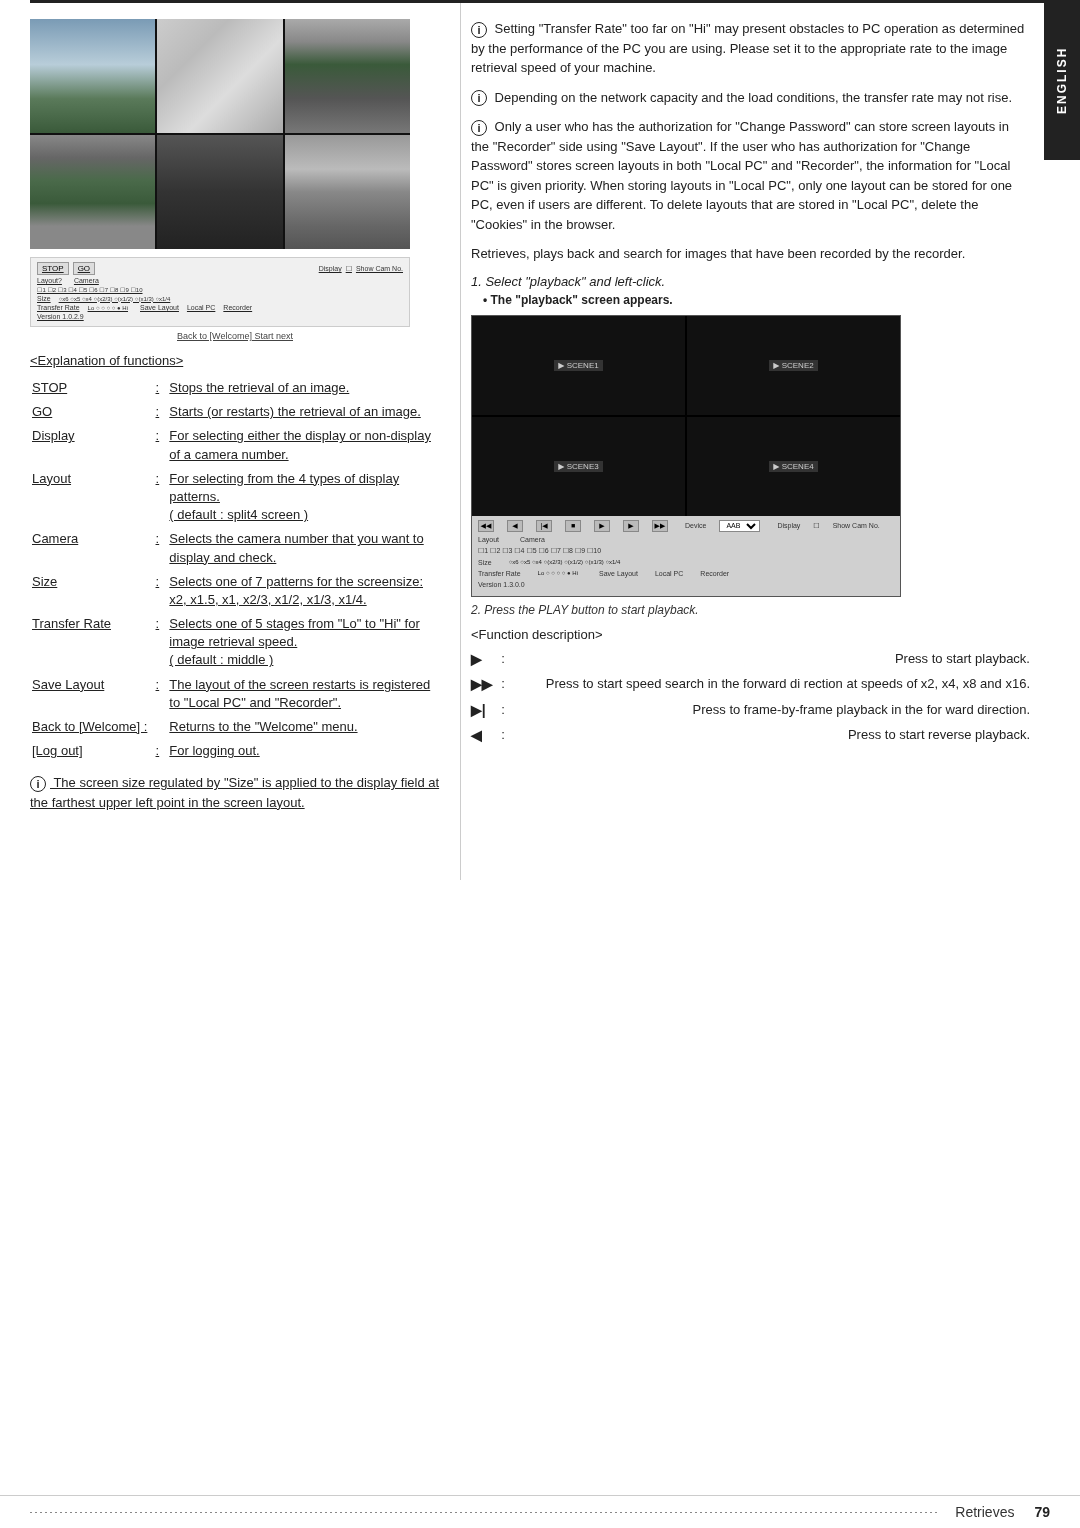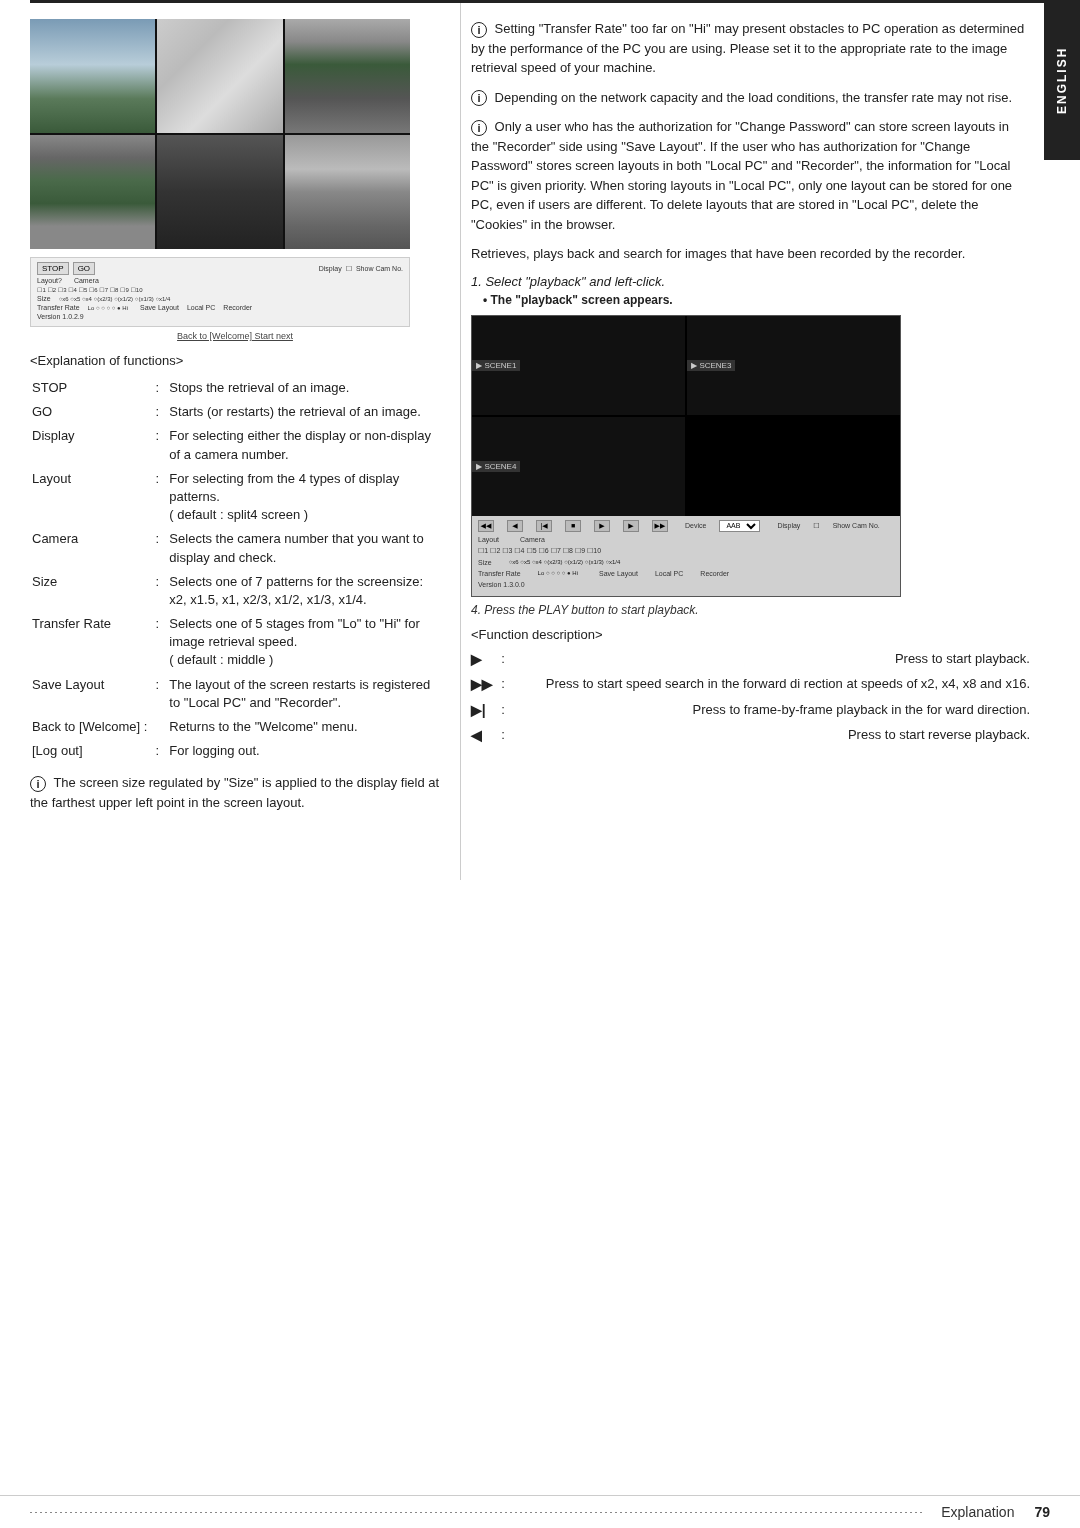--- a/index.html
+++ b/index.html
@@ -208,21 +208,21 @@
       grid-template-rows: 1fr 1fr;
       gap: 2px;
       background: #000;
       height: 200px;
     }
 
     .pb-cell {
       background: #111;
       display: flex;
       align-items: center;
-      justify-content: flex-start;
+      justify-content: center;
     }
 
     .pb-label {
       background: rgba(60,60,60,0.8);
       color: #ccc;
       font-size: 8px;
       padding: 1px 4px;
     }
 
     .pb-controls {
@@ -305,20 +305,21 @@
     }
 
     .content-wrapper {
       display: flex;
       gap: 0;
     }
 
     .left-section {
       width: 460px;
       padding: 16px 20px 60px 30px;
+      text-decoration: underline;
     }
 
     .right-section {
       flex: 1;
       padding: 16px 50px 60px 10px;
       border-left: none;
     }
 
     .section-divider {
       width: 1px;
@@ -467,20 +468,23 @@
 
     <div class="right-note">Retrieves, plays back and search for images that have been recorded by the recorder.</div>
 
     <div class="step-text">1. Select "playback" and left-click.</div>
     <div class="step-sub">• The "playback" screen appears.</div>
 
     <div class="playback-screen">
       <div class="pb-video-area">
         <div class="pb-cell">
           <span class="pb-label">▶ SCENE1</span>
+        </div>
+        <div class="pb-cell">
+          <span class="pb-label">▶ SCENE2</span>
         </div>
         <div class="pb-cell">
           <span class="pb-label">▶ SCENE3</span>
         </div>
         <div class="pb-cell">
           <span class="pb-label">▶ SCENE4</span>
         </div>
       </div>
       <div class="pb-controls">
         <div class="pb-ctrl-row">
@@ -516,21 +520,21 @@
           <span style="margin-left:8px;" class="pb-ctrl-label">Save Layout</span>
           <span style="margin-left:4px;" class="pb-ctrl-label">Local PC</span>
           <span style="margin-left:4px;" class="pb-ctrl-label">Recorder</span>
         </div>
         <div class="pb-ctrl-row">
           <span class="pb-ctrl-label">Version 1.3.0.0</span>
         </div>
       </div>
     </div>
 
-    <div class="press-text">4. Press the PLAY button to start playback.</div>
+    <div class="press-text">2. Press the PLAY button to start playback.</div>
 
     <div class="func-desc-header">&lt;Function description&gt;</div>
 
     <div class="playback-funcs">
       <div class="pf-row">
         <div class="pf-icon">▶</div>
         <div class="pf-colon">:</div>
         <div class="pf-text">Press to start playback.</div>
       </div>
       <div class="pf-row">
@@ -548,15 +552,15 @@
         <div class="pf-colon">:</div>
         <div class="pf-text">Press to start reverse playback.</div>
       </div>
     </div>
 
   </div>
 </div>
 
 <div style="position:fixed; bottom:0; left:0; right:0; background:#fff; border-top:1px solid #ccc; display:flex; align-items:center; padding:8px 30px;">
   <div style="flex:1; height:1px; background: repeating-linear-gradient(90deg, #888 0px, #888 2px, transparent 2px, transparent 5px);"></div>
-  <span style="margin-left:16px; font-size:14px; color:#333;">Explanation</span>
+  <span style="margin-left:16px; font-size:14px; color:#333;">Retrieves</span>
   <span style="margin-left:20px; font-size:14px; font-weight:bold;text-align:right;">79</span>
 </div>
 
 </body></html>

